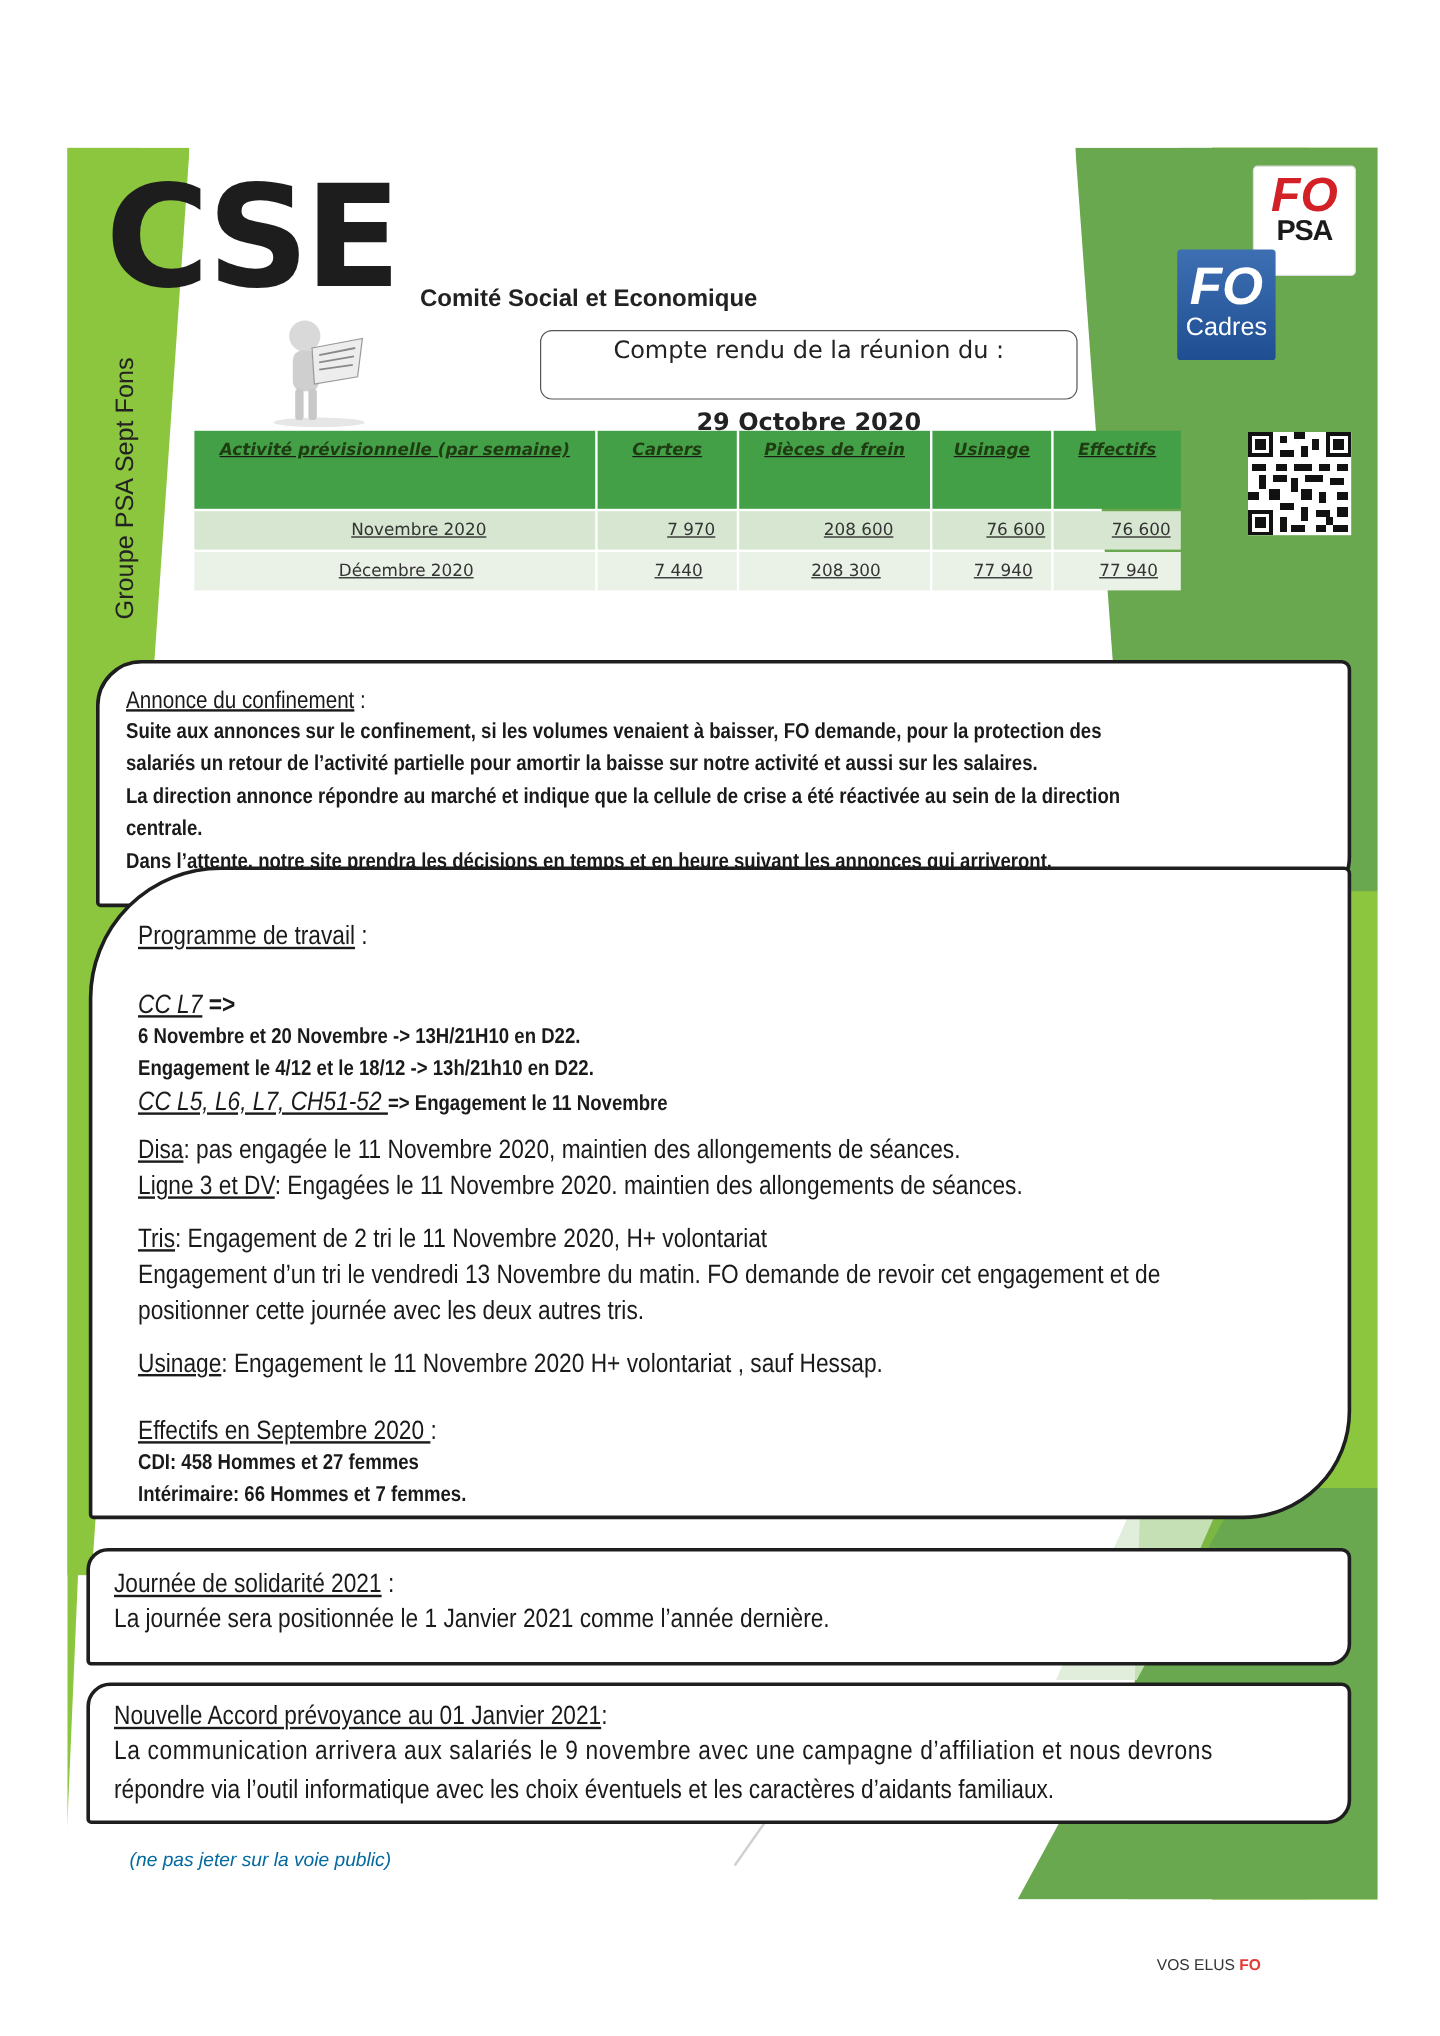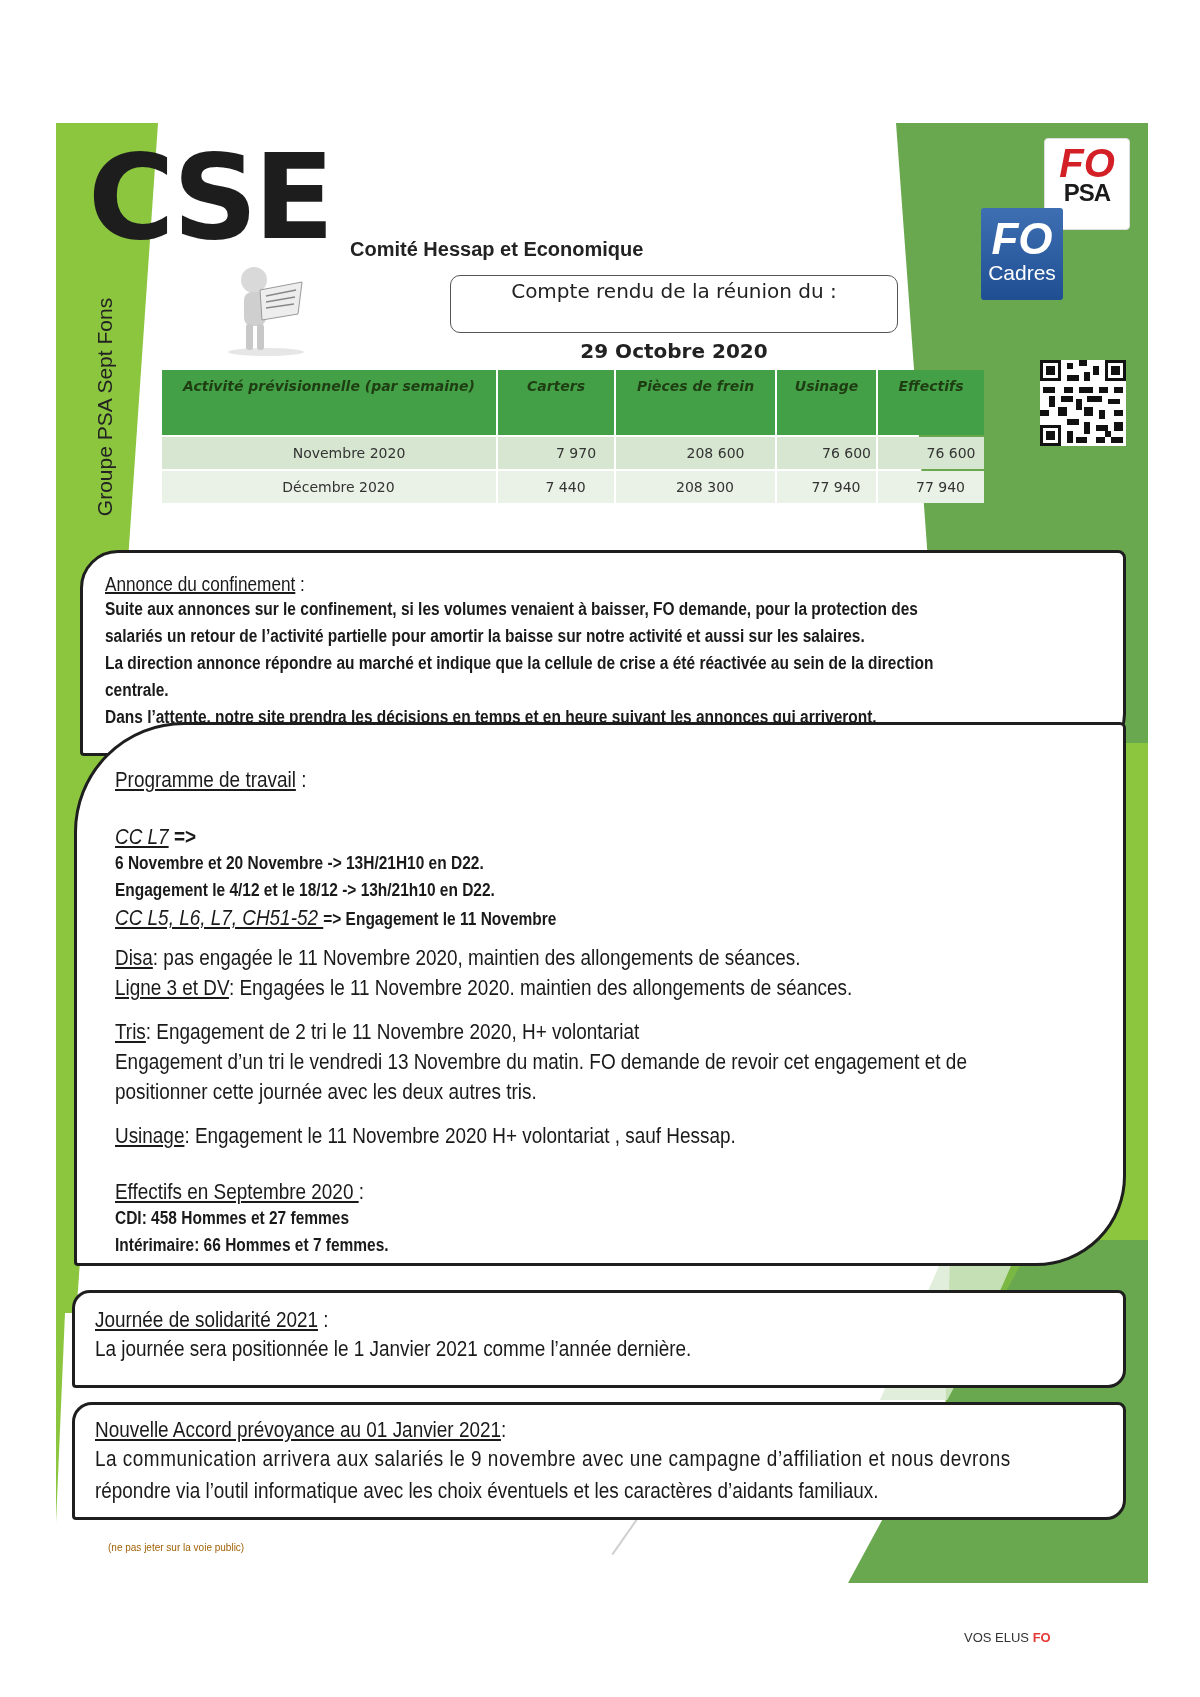--- a/index.html
+++ b/index.html
@@ -40,21 +40,21 @@
             border-radius:4px; text-align:center; }
   .fo-psa .fo { font-size:40px; font-weight:bold; font-style:italic; color:#d32027; line-height:40px; margin-top:4px; }
   .fo-psa .psa { font-size:24px; font-weight:bold; color:#1a1a1a; line-height:20px; letter-spacing:-1px; }
   .fo-cadres { left:981px; top:208px; width:82px; height:92px; background:linear-gradient(#3e6fb3,#1f4f92);
                border-radius:3px; text-align:center; color:#fff; }
   .fo-cadres .fo { font-size:44px; font-weight:bold; font-style:italic; line-height:50px; margin-top:6px; }
   .fo-cadres .cad { font-size:21px; line-height:18px; }
   .qr { left:1040px; top:360px; width:86px; height:86px; background:#fff; }
 
   
-  .activity-table { left:160px; top:368px; border-collapse:separate; border-spacing:2px; }
+  .activity-table { left:160px; top:357px; border-collapse:separate; border-spacing:2px;text-decoration:underline; }
   .activity-table th { background:#43a047; color:#1f3d12; font-style:italic; font-weight:bold; font-size:14px;
                        height:56px; vertical-align:top; padding-top:8px; font-family:"DejaVu Sans", sans-serif; }
   .activity-table td { font-size:14px; height:30px; text-align:center; color:#333; font-family:"DejaVu Sans", sans-serif; }
   .activity-table tr.r1 td { background:#d6e6d0;padding-left:41px; }
   .activity-table tr.r2 td { background:#eaf1e6;padding-left:20px; }
 
   
   .box { position:absolute; background:#fff; border:3px solid #1e1e1e; }
   .box h3 { margin:0; font-size:20px; font-weight:normal; }
   .box h3 span.u { text-decoration:underline; }
@@ -65,38 +65,38 @@
   .box2 { left:74px; top:722px; width:1046px; height:538px; border-radius:110px 6px 90px 4px; }
   .box3 { left:72px; top:1290px; width:1048px; height:92px; border-radius:18px 8px 18px 4px; }
   .box4 { left:72px; top:1402px; width:1048px; height:112px; border-radius:20px 8px 20px 4px; }
 
   .inner { position:absolute; }
   .line { white-space:nowrap; }
   .b { font-weight:bold; }
   .ul { text-decoration:underline; }
   .it { font-style:italic; }
 
-  .footer-note { left:108px; top:1542px; font-size:10px; color:#a16207; }
+  .footer-note { left:108px; top:1542px; font-size:16px; color:#0369a1;font-style:italic; }
   .footer-elus { left:964px; top:1630px; font-size:13px; color:#333; }
   .footer-elus .fo { color:#e53935; font-weight:bold; }
 </style>
 </head>
 <body>
 
 <div class="abs left-band"></div>
 <div class="abs left-band-inner"></div>
 <div class="abs right-light"></div>
 <div class="abs right-mid"></div>
 <div class="abs right-dark"></div>
 <div class="abs bottom-wedge-light"></div>
 <div class="abs bottom-wedge"></div>
 <div class="abs thin-line"></div>
 
 <div class="abs cse-title">CSE</div>
-<div class="abs subtitle">Comité Hessap et Economique</div>
+<div class="abs subtitle">Comité Social et Economique</div>
 <div class="abs side-text">Groupe PSA Sept Fons</div>
 
 <svg class="abs reader" viewBox="0 0 100 95">
   <ellipse cx="50" cy="90" rx="38" ry="4" fill="#e6e6e6"></ellipse>
   <circle cx="38" cy="18" r="13" fill="#d9d9d9"></circle>
   <rect x="28" y="30" width="22" height="34" rx="8" fill="#cfcfcf"></rect>
   <rect x="30" y="62" width="7" height="26" rx="3" fill="#c8c8c8"></rect>
   <rect x="41" y="62" width="7" height="26" rx="3" fill="#c8c8c8"></rect>
   <polygon points="44,28 86,20 82,52 46,58" fill="#ededed" stroke="#999" stroke-width="1"></polygon>
   <line x1="50" y1="34" x2="80" y2="28" stroke="#888" stroke-width="1.5"></line>

